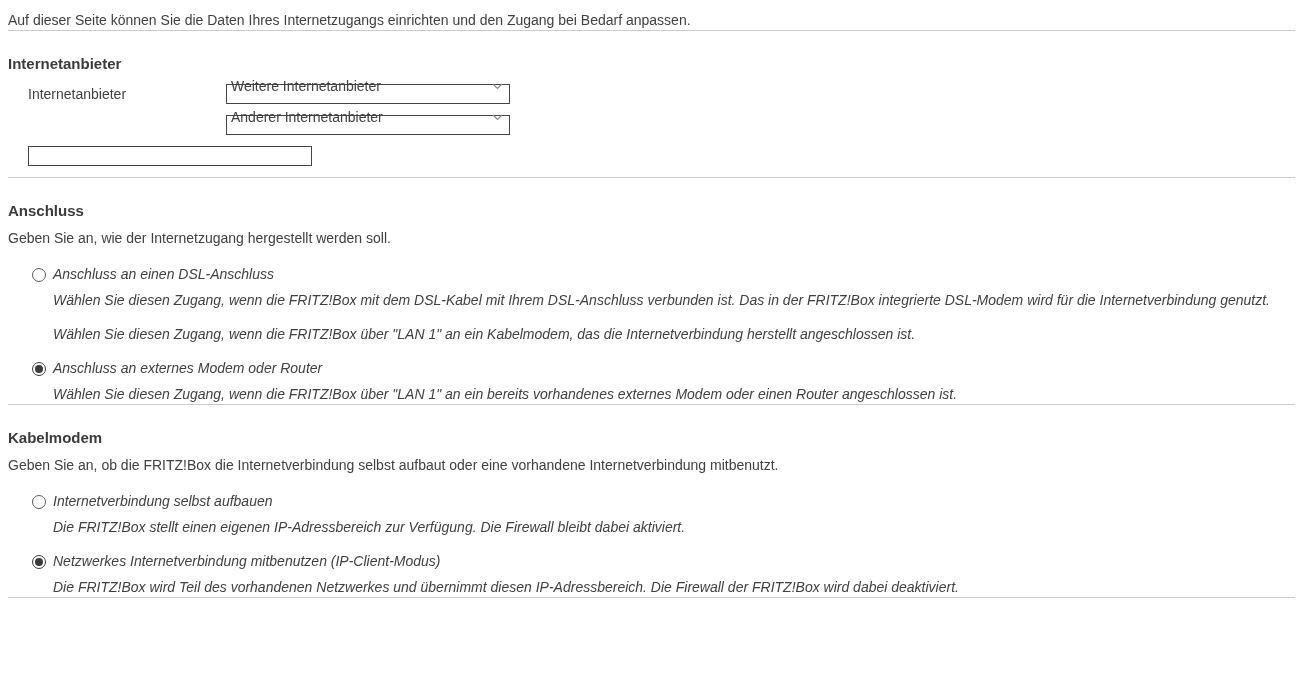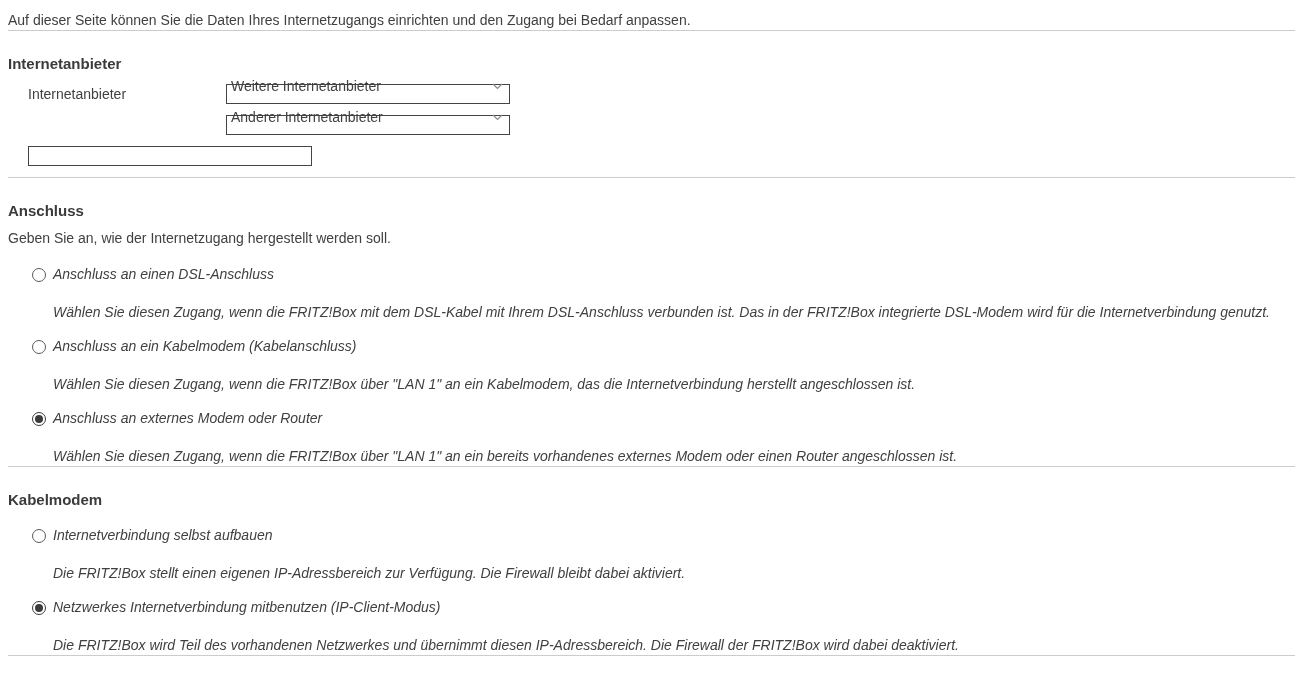--- a/index.html
+++ b/index.html
@@ -115,21 +115,21 @@
   .radio[data-checked="true"] { border-color: #3b3b3b; }
   .radio[data-checked="true"]::after {
     content: "";
     position: absolute;
     left: 2px; top: 2px;
     width: 8px; height: 8px;
     border-radius: 50%;
     background: #3b3b3b;
   }
   .option-desc {
-    margin-top: 19px;
+    margin-top: 7px;
     margin-left: 21px;
     white-space: nowrap;
   }
 </style>
 </head>
 <body>
 
 <div class="page">
 
   <div class="intro">Auf dieser Seite können Sie die Daten Ihres Internetzugangs einrichten und den Zugang bei Bedarf anpassen.</div>
@@ -179,41 +179,38 @@
     <div class="options">
       <div class="option">
         <div class="option-head">
           <span class="radio" data-checked="false"></span>
           <span>Anschluss an einen DSL-Anschluss</span>
         </div>
         <div class="option-desc">Wählen Sie diesen Zugang, wenn die FRITZ!Box mit dem DSL-Kabel mit Ihrem DSL-Anschluss verbunden ist. Das in der FRITZ!Box integrierte DSL-Modem wird für die Internetverbindung genutzt.</div>
       </div>
 
       <div class="option">
-        <div class="option-head">
-          <span class="radio" data-checked="false"></span>
-          <span>Anschluss an ein Kabelmodem (Kabelanschluss)</span>
-        </div>
         <div class="option-desc">Wählen Sie diesen Zugang, wenn die FRITZ!Box über "LAN 1" an ein Kabelmodem, das die Internetverbindung herstellt angeschlossen ist.</div>
       </div>
 
       <div class="option">
         <div class="option-head">
           <span class="radio" data-checked="true"></span>
           <span>Anschluss an externes Modem oder Router</span>
         </div>
         <div class="option-desc">Wählen Sie diesen Zugang, wenn die FRITZ!Box über "LAN 1" an ein bereits vorhandenes externes Modem oder einen Router angeschlossen ist.</div>
       </div>
     </div>
   </div>
 
   <hr class="divider hr3">
 
   <div>
     <div class="section-heading">Kabelmodem</div>
+    <div class="section-subtitle">Geben Sie an, ob die FRITZ!Box die Internetverbindung selbst aufbaut oder eine vorhandene Internetverbindung mitbenutzt.</div>
 
     <div class="options">
       <div class="option">
         <div class="option-head">
           <span class="radio" data-checked="false"></span>
           <span>Internetverbindung selbst aufbauen</span>
         </div>
         <div class="option-desc">Die FRITZ!Box stellt einen eigenen IP-Adressbereich zur Verfügung. Die Firewall bleibt dabei aktiviert.</div>
       </div>
 

